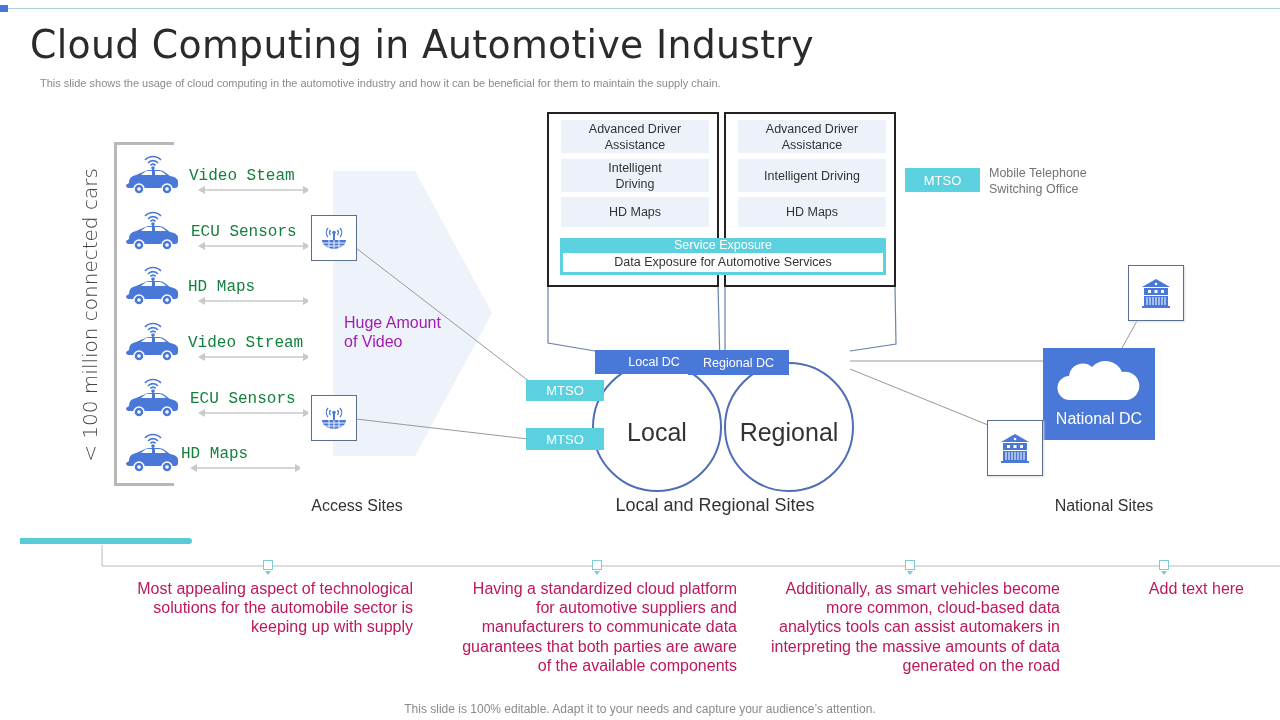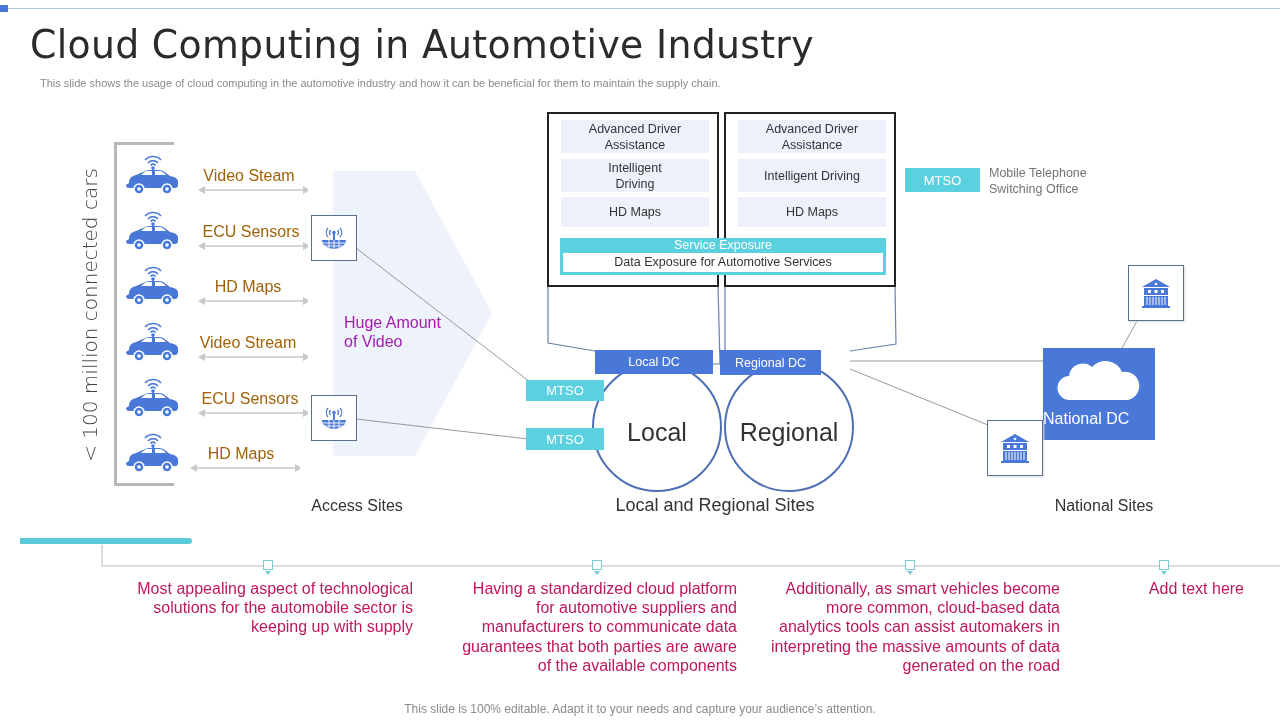--- a/index.html
+++ b/index.html
@@ -10,42 +10,42 @@
   #top-rule { left: 0; top: 8px; width: 1280px; height: 1px; background: #a9cfe0; }
   #top-mark { left: 0; top: 5px; width: 8px; height: 7px; background: #4a78d8; }
 
   #title { left: 30px; top: 22px; font-size: 39px; font-family: "DejaVu Sans", sans-serif; font-weight: 200; color: #2b2b2b; letter-spacing: 0.3px; font-weight: normal; transform: scaleX(0.97); transform-origin: left; }
   #subtitle { left: 40px; top: 77px; font-size: 11px; color: #8a8a8a; }
 
   
   #bracket { left: 114px; top: 142px; width: 60px; height: 344px; border-left: 3px solid #b8b8b8; border-top: 3px solid #b8b8b8; border-bottom: 3px solid #b8b8b8; }
   #cars-label { left: 90px; top: 315px; transform: translate(-50%, -50%) rotate(-90deg); font-size: 20px; color: #444; white-space: nowrap; font-family: "DejaVu Sans", sans-serif; font-weight: 200; }
   .car { width: 54px; height: 44px; }
-  .stream-label { font-size: 16px; color: #a16207; width: 120px; text-align: center; }
+  .stream-label { font-size: 16px; color: #15803d; width: 120px; text-align: left; font-family: Liberation Mono, monospace; }
   .arrow { height: 10px; width: 110px; }
   #huge-data { left: 344px; top: 313px; font-size: 16px; color: #a21caf; line-height: 19px; }
 
   .tower-box { width: 46px; height: 46px; border: 1px solid #5a6f8e; background: #fff; display: flex; align-items: center; justify-content: center; }
 
   .section-label { font-size: 16px; color: #333; text-align: center; }
 
   
   .dc-frame { border: 2px solid #222; background: #fff; }
   .svc { background: #ecf1fa; font-size: 12.5px; color: #333; text-align: center; display: flex; align-items: center; justify-content: center; line-height: 16px; }
   #service-exposure { left: 560px; top: 238px; width: 326px; height: 37px; background: #5bd0df; }
   #service-exposure-label { left: 560px; top: 238px; width: 326px; height: 15px; font-size: 12.5px; color: #fff; text-align: center; line-height: 15px; }
   #data-exposure { left: 563px; top: 253px; width: 320px; height: 19px; background: #fff; font-size: 12.5px; color: #333; text-align: center; line-height: 19px; }
 
   .mtso { background: #5bd0df; color: #fff; font-size: 13px; display: flex; align-items: center; justify-content: center; }
   .dc-tag { background: #4a78d8; color: #fff; font-size: 12.5px; display: flex; align-items: center; justify-content: center; }
 
   .circle-label { font-size: 25px; color: #333; text-align: center; }
 
   #national-dc { left: 1043px; top: 348px; width: 112px; height: 92px; background: #4a78d8; }
-  #national-dc-label { left: 1043px; top: 410px; width: 112px; color: #fff; font-size: 16px; }
+  #national-dc-label { left: 1043px; top: 410px; width: 112px; text-align: center; color: #fff; font-size: 16px; }
 
   .bank-box { width: 56px; height: 56px; border: 1px solid #5a6f8e; background: #fff; display: flex; align-items: center; justify-content: center; box-shadow: 1px 1px 2px #ddd; }
 
   #mtso-legend-text { left: 989px; top: 165px; font-size: 12.5px; color: #737373; line-height: 16px; }
 
   
   #timeline-bar { left: 20px; top: 538px; width: 172px; height: 6px; background: #5bcad8; border-radius: 0 3px 3px 0; }
   .tl-note { font-size: 16px; color: #be185d; text-align: right; line-height: 19.2px; }
   #footer { left: 0; top: 702px; width: 1280px; text-align: center; font-size: 12px; color: #8a8a8a; }
 </style>
@@ -223,21 +223,21 @@
 <div class="abs" id="service-exposure-label">Service Exposure</div>
 <div class="abs" id="data-exposure">Data Exposure for Automotive Services</div>
 
 <div class="abs mtso" style="left:905px;top:168px;width:75px;height:24px">MTSO</div>
 <div class="abs" id="mtso-legend-text">
   <div>Mobile Telephone</div>
   <div>Switching Office</div>
 </div>
 
 <div class="abs dc-tag" style="left:595px;top:350px;width:118px;height:24px">Local DC</div>
-<div class="abs dc-tag" style="left:720px;top:350px;width:101px;height:25px">Regional  DC</div>
+<div class="abs dc-tag" style="left:688px;top:350px;width:101px;height:25px">Regional  DC</div>
 <div class="abs mtso" style="left:526px;top:380px;width:78px;height:21px">MTSO</div>
 <div class="abs mtso" style="left:526px;top:428px;width:78px;height:22px">MTSO</div>
 <div class="abs circle-label" style="left:607px;top:418px;width:100px">Local</div>
 <div class="abs circle-label" style="left:739px;top:418px;width:100px">Regional</div>
 <div class="abs section-label" style="left:580px;top:495px;width:270px;font-size:18px">Local and Regional Sites</div>
 
 <div class="abs" id="national-dc">
   <svg class="abs" style="left:13px;top:8px" width="86" height="46" viewBox="0 0 86 46">
     <path d="M14 44 a12 12 0 0 1 -1 -24 a14 14 0 0 1 23 -9 a18 18 0 0 1 30 5 a13 13 0 0 1 6 28 z" fill="#fff"></path>
   </svg>

